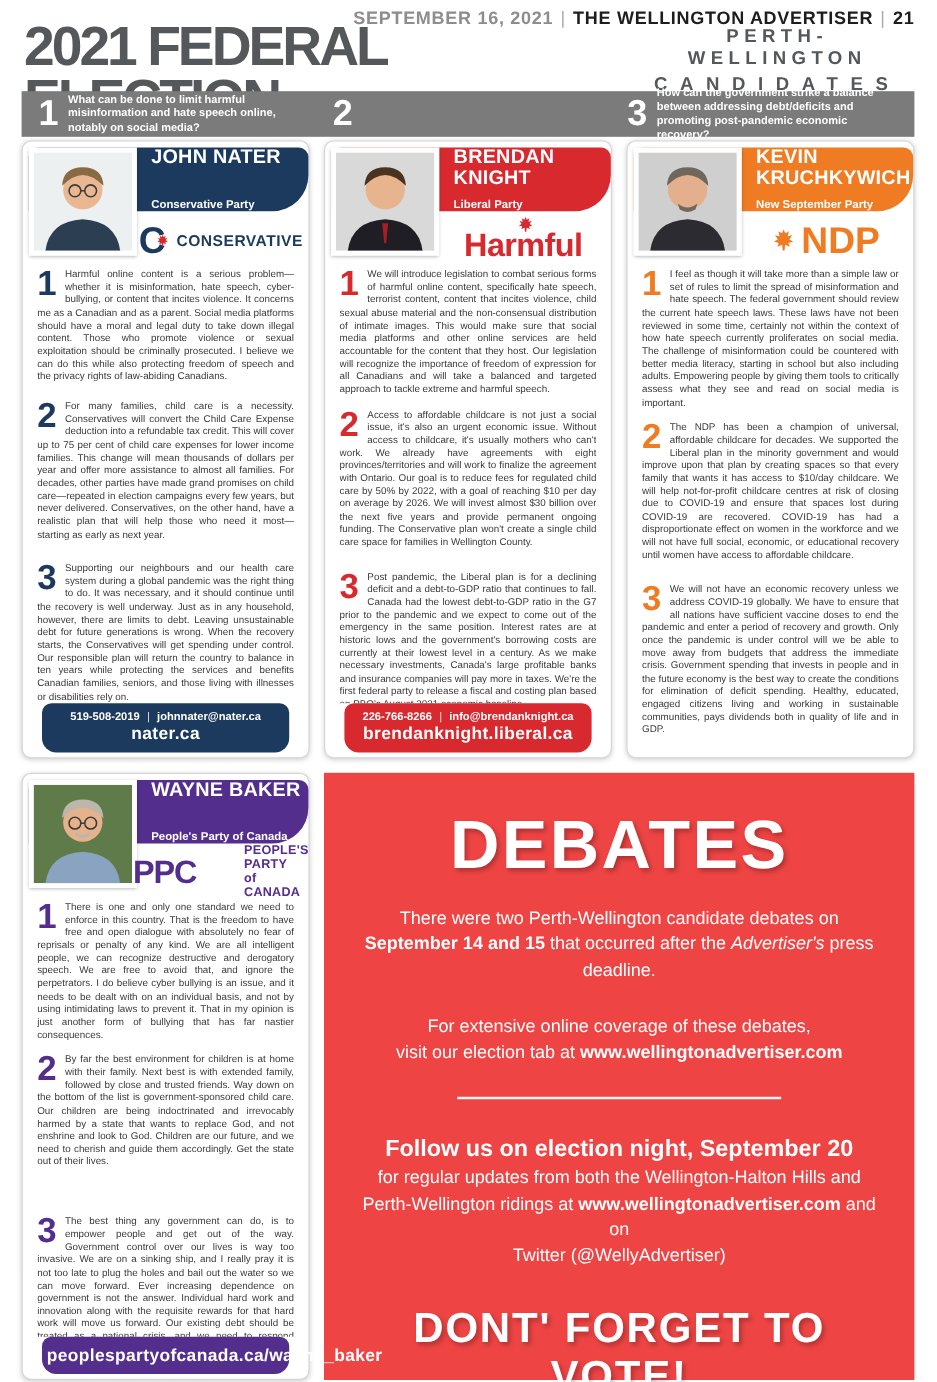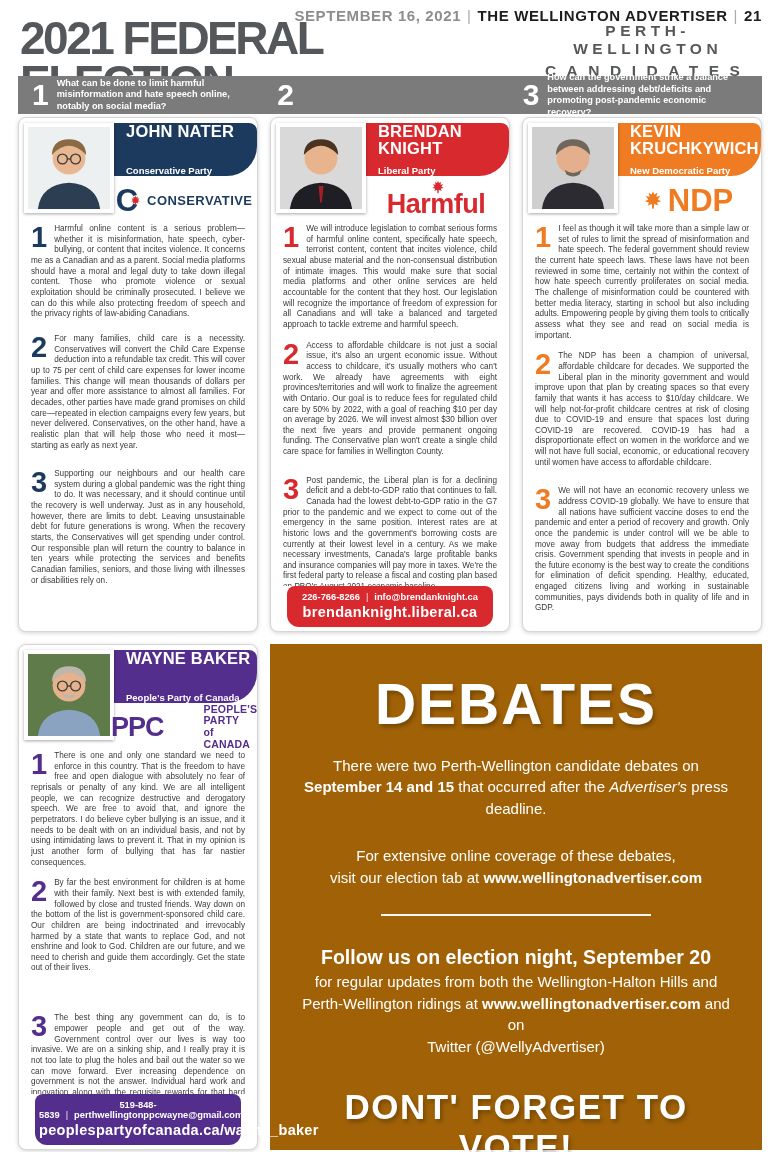--- a/index.html
+++ b/index.html
@@ -159,20 +159,24 @@
                 <use href="#maple"></use>
               </svg>
             </span></span>
         <span class="con-text">CONSERVATIVE</span>
       </div>
       <div class="answers">
         <p class="answer a1"><span class="num" style="color: rgb(28, 58, 94);">1</span><span>Harmful online content is a serious problem—whether it is misinformation, hate speech, cyber-bullying, or content that incites violence. It concerns me as a Canadian and as a parent. Social media platforms should have a moral and legal duty to take down illegal content. Those who promote violence or sexual exploitation should be criminally prosecuted. I believe we can do this while also protecting freedom of speech and the privacy rights of law-abiding Canadians.</span></p>
         <p class="answer a2"><span class="num" style="color: rgb(28, 58, 94);">2</span><span>For many families, child care is a necessity. Conservatives will convert the Child Care Expense deduction into a refundable tax credit. This will cover up to 75 per cent of child care expenses for lower income families. This change will mean thousands of dollars per year and offer more assistance to almost all families. For decades, other parties have made grand promises on child care—repeated in election campaigns every few years, but never delivered. Conservatives, on the other hand, have a realistic plan that will help those who need it most—starting as early as next year.</span></p>
         <p class="answer a3"><span class="num" style="color: rgb(28, 58, 94);">3</span><span>Supporting our neighbours and our health care system during a global pandemic was the right thing to do. It was necessary, and it should continue until the recovery is well underway. Just as in any household, however, there are limits to debt. Leaving unsustainable debt for future generations is wrong. When the recovery starts, the Conservatives will get spending under control. Our responsible plan will return the country to balance in ten years while protecting the services and benefits Canadian families, seniors, and those living with illnesses or disabilities rely on.</span></p>
       </div>
+      <footer class="contact" style="background: rgb(28, 58, 94);">
+        <div class="c1"><span>519-508-2019</span><span class="sep">|</span><span>johnnater@nater.ca</span></div>
+        <div class="c2">nater.ca</div>
+      </footer>
     </article>
 
     <article class="card">
       <header class="card-head" style="background: rgb(216, 41, 47);">
         <h2 class="cand-name">BRENDAN KNIGHT</h2>
         <div class="cand-party">Liberal Party</div>
       </header>
       <div class="photo">
         <svg viewBox="0 0 100 100" class="av1">
             <rect class="bg" width="100" height="100"></rect>
@@ -199,21 +203,21 @@
       </div>
       <footer class="contact" style="background: rgb(216, 41, 47);">
         <div class="c1"><span>226-766-8266</span><span class="sep">|</span><span>info@brendanknight.ca</span></div>
         <div class="c2">brendanknight.liberal.ca</div>
       </footer>
     </article>
 
     <article class="card">
       <header class="card-head" style="background: rgb(239, 124, 35);">
         <h2 class="cand-name">KEVIN KRUCHKYWICH</h2>
-        <div class="cand-party">New Democratic Party</div>
+        <div class="cand-party">New September Party</div>
       </header>
       <div class="photo">
         <svg viewBox="0 0 100 100" class="av2">
             <rect class="bg" width="100" height="100"></rect>
             <path class="body" d="M12 100 Q16 70 50 68 Q84 70 88 100 Z"></path>
             <circle class="head" cx="50" cy="38" r="20"></circle>
             <path class="hair" d="M29 34 Q30 15 50 15 Q70 15 71 34 Q60 23 50 23 Q40 23 29 34 Z"></path>
             <path class="hair" d="M40 52 Q50 60 60 52 L58 58 Q50 63 42 58 Z"></path>
           </svg>
       </div>
@@ -257,26 +261,25 @@
           <span>PEOPLE'S PARTY</span>
           <span>of CANADA</span>
         </span>
       </div>
       <div class="answers">
         <p class="answer a1"><span class="num" style="color: rgb(84, 46, 140);">1</span><span>There is one and only one standard we need to enforce in this country. That is the freedom to have free and open dialogue with absolutely no fear of reprisals or penalty of any kind. We are all intelligent people, we can recognize destructive and derogatory speech. We are free to avoid that, and ignore the perpetrators. I do believe cyber bullying is an issue, and it needs to be dealt with on an individual basis, and not by using intimidating laws to prevent it. That in my opinion is just another form of bullying that has far nastier consequences.</span></p>
         <p class="answer a2"><span class="num" style="color: rgb(84, 46, 140);">2</span><span>By far the best environment for children is at home with their family. Next best is with extended family, followed by close and trusted friends. Way down on the bottom of the list is government-sponsored child care. Our children are being indoctrinated and irrevocably harmed by a state that wants to replace God, and not enshrine and look to God. Children are our future, and we need to cherish and guide them accordingly. Get the state out of their lives.</span></p>
         <p class="answer a3"><span class="num" style="color: rgb(84, 46, 140);">3</span><span>The best thing any government can do, is to empower people and get out of the way. Government control over our lives is way too invasive. We are on a sinking ship, and I really pray it is not too late to plug the holes and bail out the water so we can move forward. Ever increasing dependence on government is not the answer. Individual hard work and innovation along with the requisite rewards for that hard work will move us forward. Our existing debt should be treated as a national crisis, and we need to respond accordingly.</span></p>
       </div>
       <footer class="contact" style="background: rgb(84, 46, 140);">
-        <div class="c1"><span>519-848-5839</span><span class="sep">|</span><span>perthwellingtonppcwayne@gmail.com</span></div>
         <div class="c2">peoplespartyofcanada.ca/wayne_baker</div>
       </footer>
     </article>
 
-    <section class="debates" style="background: #a16207;">
+    <section class="debates" style="background: #ef4444;">
       <h1 class="deb-title">DEBATES</h1>
       <p class="deb-p"><span>There were two Perth-Wellington candidate debates on </span><span class="b">September 14 and 15</span><span> that occurred after the </span><span class="i">Advertiser's</span><span> press deadline.</span></p>
       <p class="deb-p"><span>For extensive online coverage of these debates,
 visit our election tab at </span><span class="b">www.wellingtonadvertiser.com</span></p>
       <hr class="deb-hr">
       <p class="deb-follow-title">Follow us on election night, September 20</p>
       <p class="deb-p"><span>for regular updates from both the Wellington-Halton Hills and Perth-Wellington ridings at </span><span class="b">www.wellingtonadvertiser.com</span><span> and on
 Twitter (@WellyAdvertiser)</span></p>
       <div class="deb-footer">DONT' FORGET TO VOTE!</div>
     </section>

